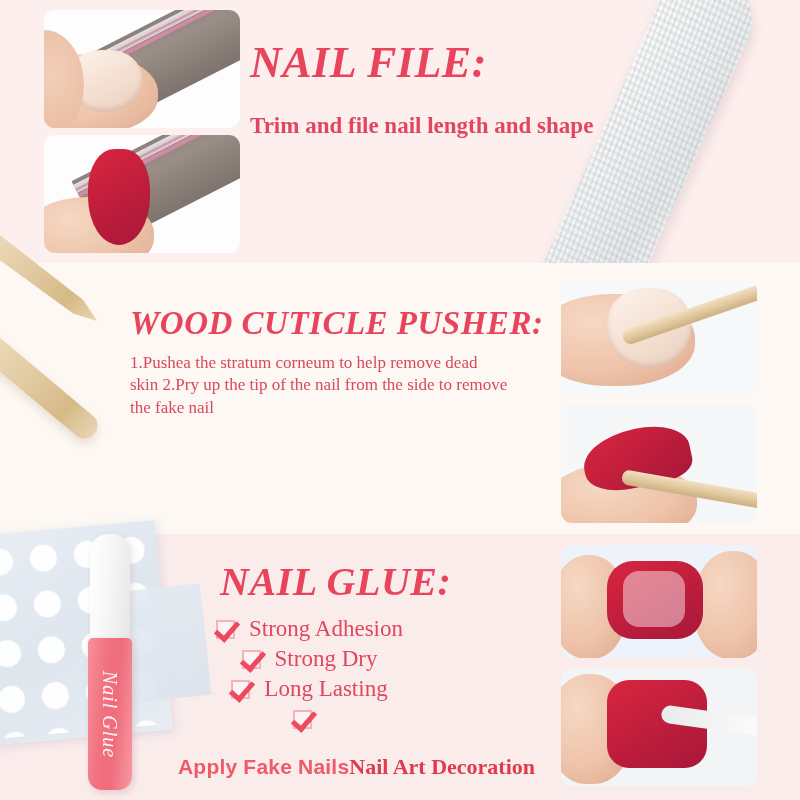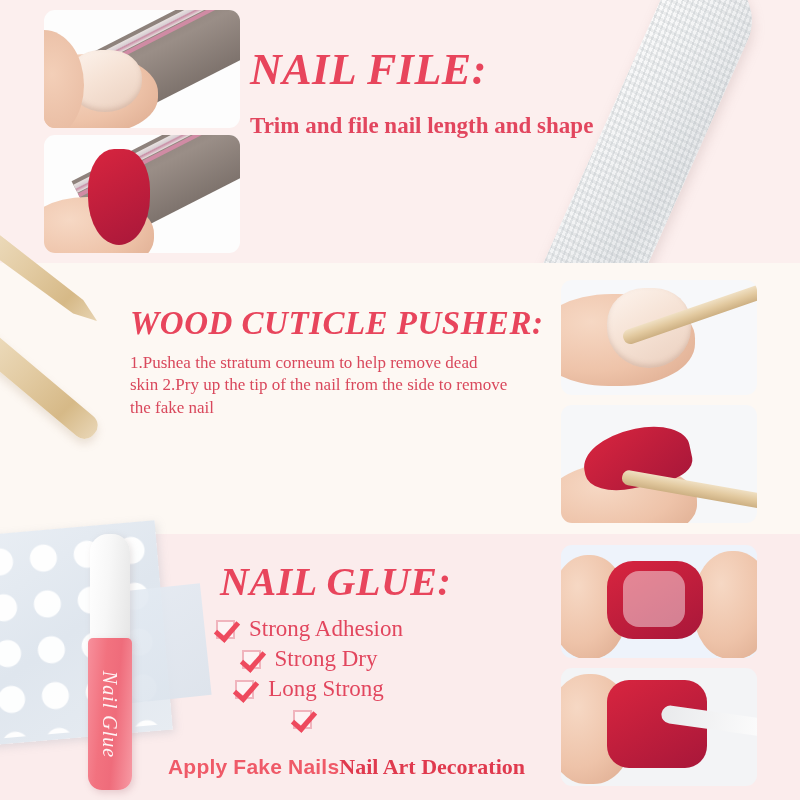--- a/index.html
+++ b/index.html
@@ -158,21 +158,21 @@
     font-weight:bold; color:#e2465e;
     white-space:nowrap;
   }
   .body-l{
     position:absolute;
     font-family:"Liberation Serif", serif;
     color:#d9485c;
     line-height:1.32;
   }
 
-  #hdr-file{ left:250px; top:44px; font-size:44px; }
+  #hdr-file{ left:250px; top:37px; font-size:44px; }
   #sub-file{ left:250px; top:113px; font-size:23px; }
   #txt-file{ left:250px; top:148px; font-size:23px; width:340px; }
 
   #hdr-push{ left:130px; top:305px; font-size:33px; }
   #txt-push{ left:130px; top:352px; font-size:17px; width:380px; }
 
   #hdr-glue{ left:220px; top:558px; font-size:40px; }
 
   #checklist{ position:absolute; left:216px; top:615px; }
   .chk-row{ display:flex; align-items:center; height:28px; margin-bottom:2px;justify-content:center; }
@@ -185,21 +185,21 @@
     content:""; position:absolute; left:2px; top:-5px;
     width:9px; height:19px;
     border-right:5px solid #ee4a5e; border-bottom:5px solid #ee4a5e;
     transform:rotate(41deg);
   }
   .chk-label{
     font-family:"Liberation Serif", serif;
     font-size:23px; color:#e2465e; white-space:nowrap;
   }
 
-  #footer{ position:absolute; left:168px; top:754px; display:flex; align-items:baseline; }
+  #footer{ position:absolute; left:178px; top:754px; display:flex; align-items:baseline; }
   #footer-a{
     font-family:"Liberation Sans", sans-serif;
     font-weight:bold; font-size:21px; color:#ef5a68;
     letter-spacing:.2px;
   }
   #footer-b{
     font-family:"Liberation Serif", serif;
     font-weight:bold; font-size:22px; color:#e03a4e;
     margin-left:0;
     text-align:right;
@@ -290,21 +290,21 @@
     <div class="chk-row">
       <div class="chk-box"></div>
       <div class="chk-label">Strong Adhesion</div>
     </div>
     <div class="chk-row">
       <div class="chk-box"></div>
       <div class="chk-label">Strong Dry</div>
     </div>
     <div class="chk-row">
       <div class="chk-box"></div>
-      <div class="chk-label">Long Strong</div>
+      <div class="chk-label">Long Lasting</div>
     </div>
     <div class="chk-row">
       <div class="chk-box"></div>
     </div>
   </div>
 
   <div id="footer">
     <div id="footer-a">Apply Fake Nails</div>
     <div id="footer-b">Nail Art Decoration</div>
   </div>

